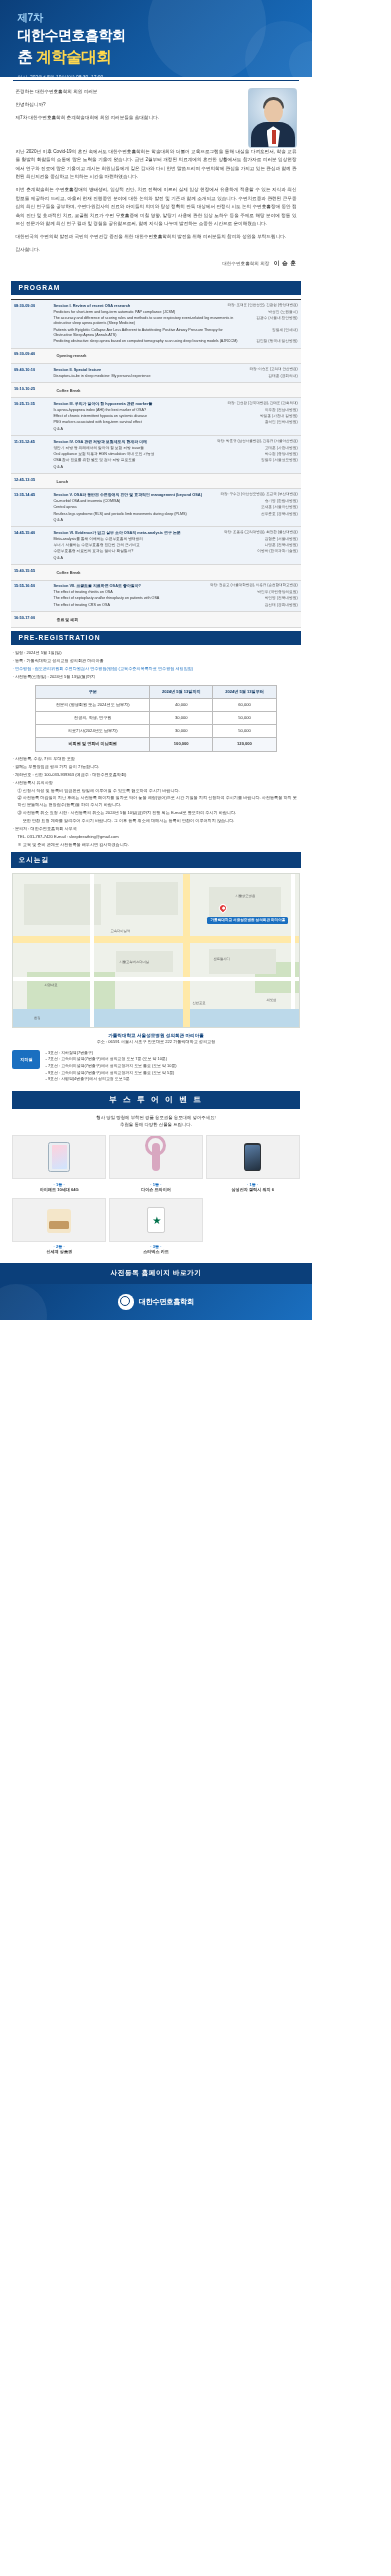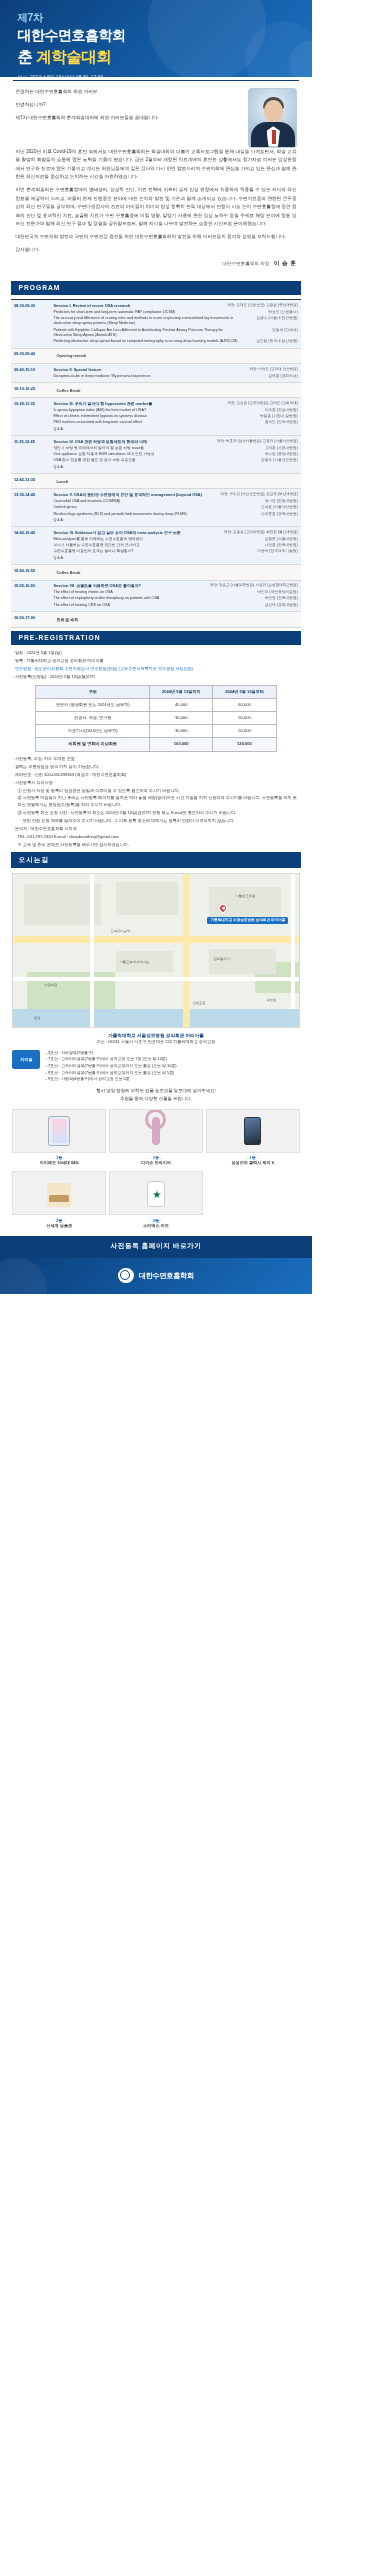--- a/index.html
+++ b/index.html
@@ -536,20 +536,21 @@
     <div class="tag">지하철</div>
     <div class="ptxt">
       <div>- 3호선 : 지하철역(7번출구)</div>
       <div>- 7호선 : 고속터미널역(7번출구)에서 성의교정 도보 7분 (도보 약 10분)</div>
       <div>- 7호선 : 고속터미널역(7번출구)에서 성의교정까지 도보 통로 (도보 약 10분)</div>
       <div>- 9호선 : 고속터미널역(7번출구)에서 성의교정까지 도보 통로 (도보 약 5분)</div>
       <div>- 9호선 : 사평역(4번출구)에서 성의교정 도보 5분</div>
     </div>
   </div>
 
+  <div class="evt-bar">부 스 투 어  이 벤 트</div>
   <div class="evt-desc">
     <div>행사 당일 방청에 부착된 경품 응모권을 응모대에 넣어주세요!</div>
     <div>추첨을 통해 다양한 선물을 드립니다.</div>
   </div>
 
   <div class="prizes">
     <div class="prize">
       <div class="img">
           <div class="ipadart"></div>
         </div>

